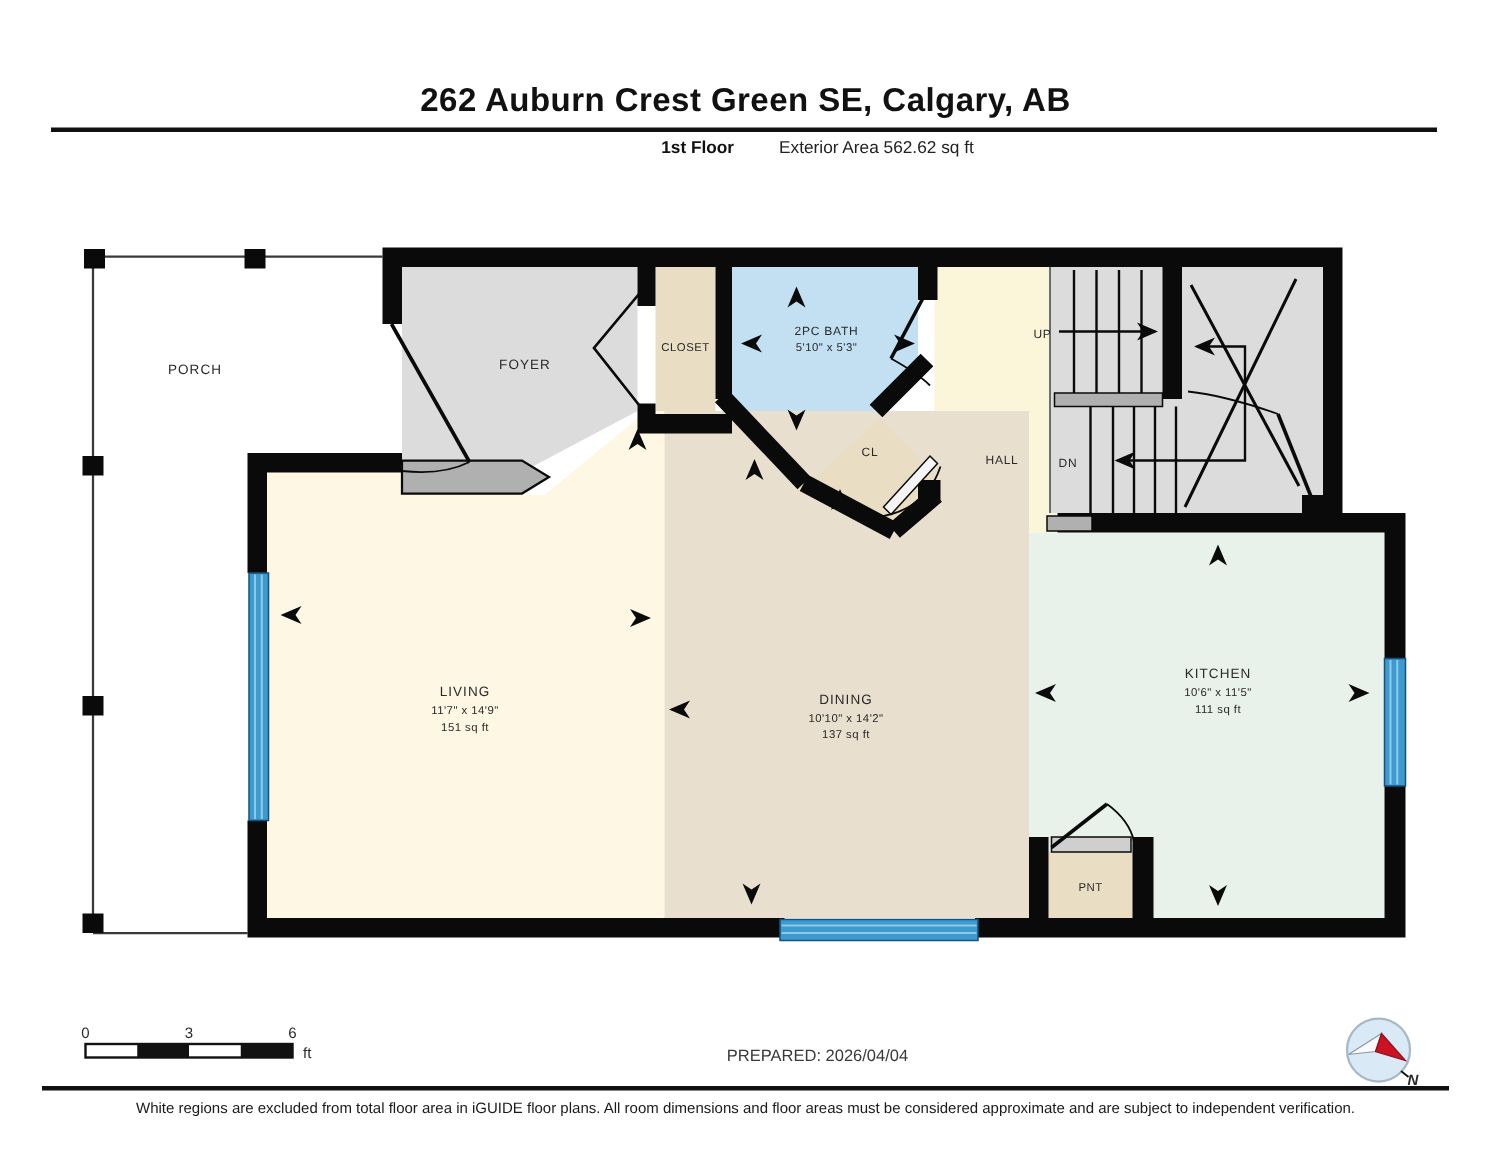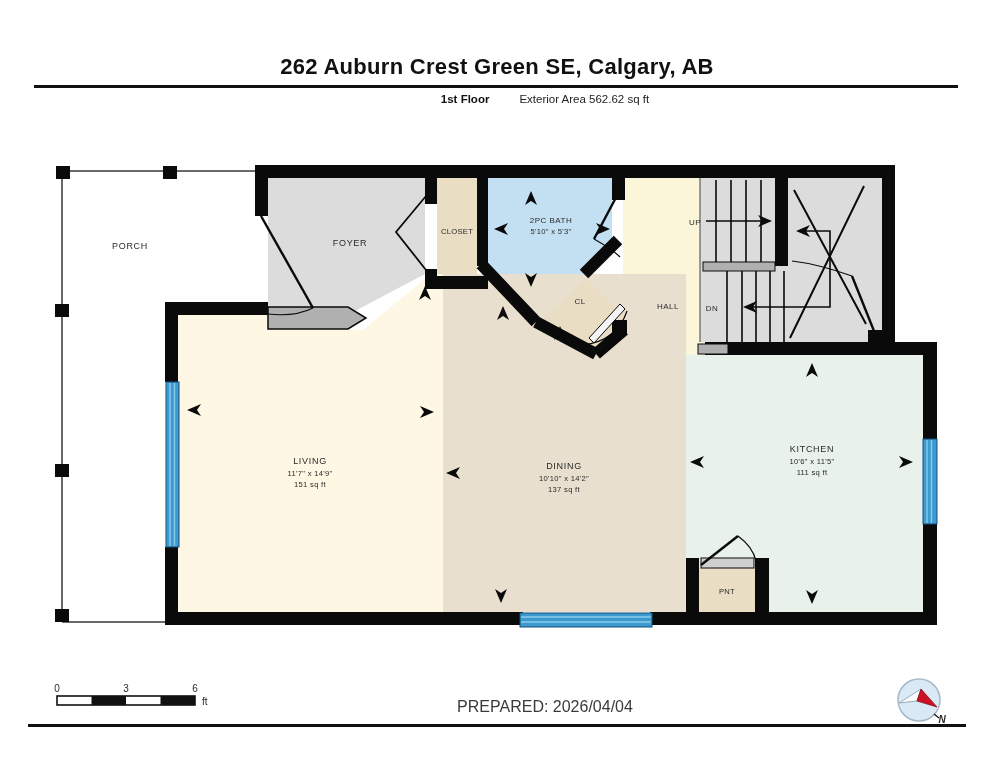--- a/index.html
+++ b/index.html
@@ -4,21 +4,21 @@
 <style>
   html,body{margin:0;padding:0;background:#ffffff;}
   .page{position:relative;width:994px;height:768px;background:#ffffff;overflow:hidden;
         font-family:"Liberation Sans", sans-serif;color:#111;margin-top:24px;}
   .abs{position:absolute;}
   .title{top:30px;left:0;width:994px;text-align:center;font-size:22px;font-weight:bold;letter-spacing:.3px;}
   .rule-top{top:61px;left:34px;width:924px;height:3px;background:#111;}
   .subtitle{top:69px;left:545px;transform:translateX(-50%);display:flex;gap:30px;align-items:baseline;white-space:nowrap;text-align:right;}
   .subtitle .floor{font-size:11.5px;font-weight:bold;}
   .subtitle .area{font-size:11.5px;color:#222;}
-  .prepared{top:674px;left:545px;transform:translateX(-50%);font-size:16px;color:#3a3a3a;white-space:nowrap;}
+  .prepared{top:674px;left:545px;transform:translateX(-50%);font-size:11px;color:#3a3a3a;white-space:nowrap;}
   .rule-bottom{top:700px;left:28px;width:938px;height:3px;background:#111;}
   .disclaimer{top:710px;left:0;width:994px;text-align:center;font-size:10px;color:#1a1a1a;}
   svg text{font-family:"Liberation Sans", sans-serif;fill:#2a2a2a;}
   .room-name{font-size:9px;letter-spacing:.7px;}
   .room-dim{font-size:7.6px;letter-spacing:.3px;}
   .room-small{font-size:8px;letter-spacing:.5px;}
   .scale-num{font-size:10px;}
 </style>
 </head>
 <body>
@@ -230,14 +230,15 @@
 
   <svg class="abs" style="top:650px;left:893px" width="60" height="52" viewBox="0 0 60 52">
     <circle cx="26" cy="26" r="21" fill="#d9e9f6" stroke="#a8b8c6" stroke-width="1.5"></circle>
     <polygon points="6,29 28,15 24,27" fill="#fafafa" stroke="#8a9aaa" stroke-width="0.8"></polygon>
     <polygon points="24,27 28,15 44,33" fill="#cc1122" stroke="#8a1020" stroke-width="0.8"></polygon>
     <path d="M41,40 L46,44" stroke="#111" stroke-width="1.2"></path>
     <text x="49" y="49" font-size="10" font-style="italic" font-weight="bold" text-anchor="middle">N</text>
   </svg>
 
   <div class="abs rule-bottom"></div>
+  <div class="abs disclaimer">White regions are excluded from total floor area in iGUIDE floor plans. All room dimensions and floor areas must be considered approximate and are subject to independent verification.</div>
 
 </div>
 
 </body></html>

